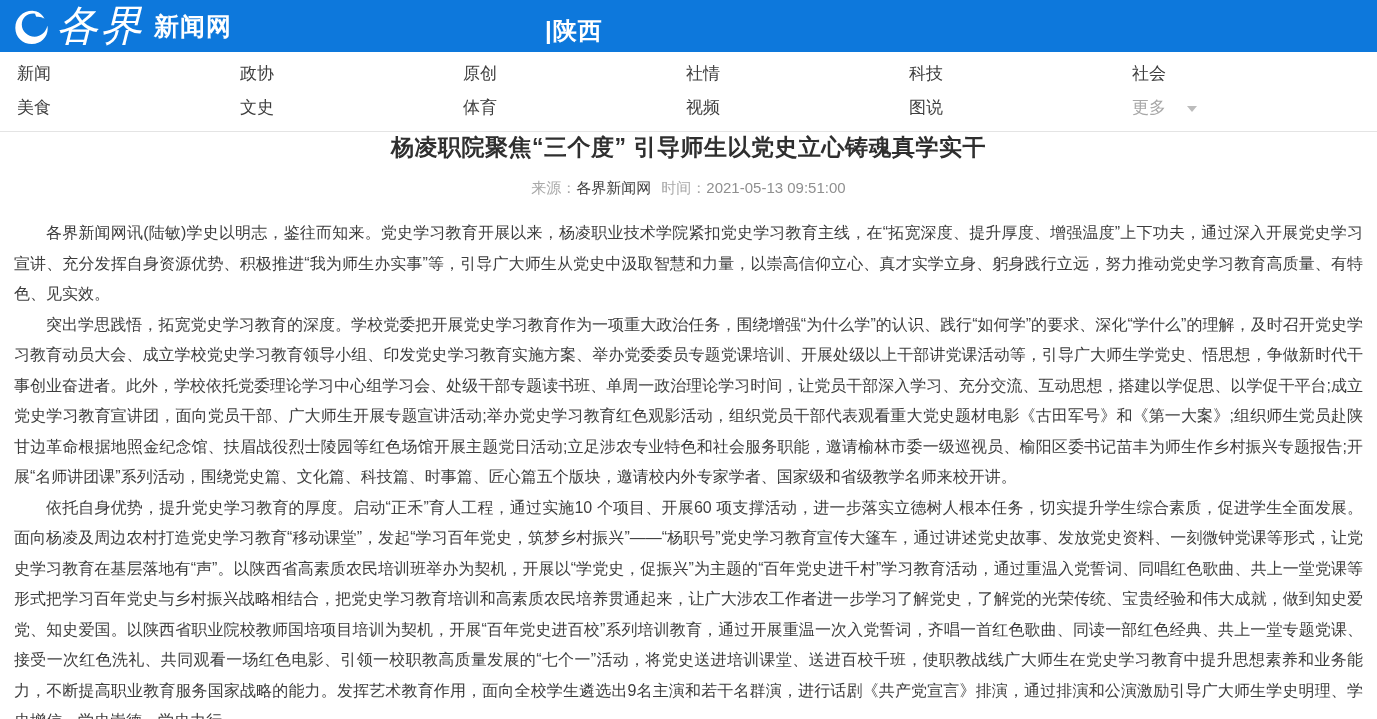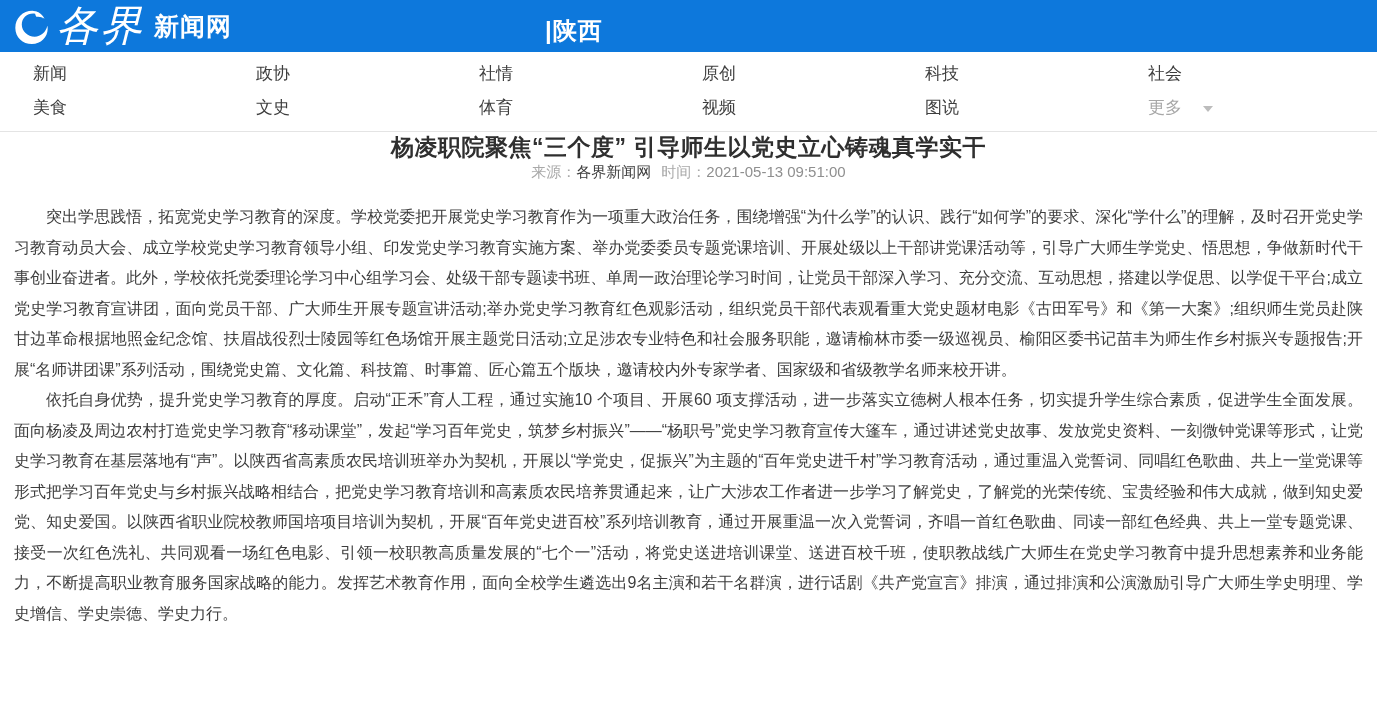--- a/index.html
+++ b/index.html
@@ -14,31 +14,31 @@
   .brand-calli { font-family: "Liberation Serif", serif; font-style: italic;
     font-weight: normal; font-size: 42px; margin-left: 6px; letter-spacing: 2px; }
   .brand-name { font-size: 25px; font-weight: bold; margin-left: 10px; letter-spacing: 1px; }
   .region-tag { position: absolute; left: 545px; top: 15px; font-size: 24px;
     font-weight: bold; letter-spacing: 1px; }
 
   
   .nav { background: #fff; border-bottom: 1px solid #e4e4e4; padding: 9px 0 11px 0; }
   .nav-grid { display: grid; grid-template-columns: repeat(6, 223px); row-gap: 9px; }
   .nav-item { padding-left: 17px; font-size: 17px; color: #3e3e3e; cursor: pointer;
-    line-height: 25px; white-space: nowrap; margin-left: 16px; }
+    line-height: 25px; white-space: nowrap; }
   .nav-item.muted { color: #a7a7a7; display: flex; align-items: center; gap: 21px; }
   .chevron-down { width: 0; height: 0; border-left: 5px solid transparent;
     border-right: 5px solid transparent; border-top: 6px solid #bcbcbc;
     display: inline-block; margin-top: 3px; }
 
   
   .article { padding: 0 14px; }
   .article-title { margin-top: 0; text-align: center; font-size: 23px;
     font-weight: bold; color: #2f2f2f; letter-spacing: 0.5px; }
-  .article-meta { text-align: center; font-size: 15px; color: #a9a9a9; }
+  .article-meta { margin-top: 16px; text-align: center; font-size: 15px; color: #a9a9a9; }
   .article-meta .source-name { color: #3f3f3f; margin-right: 10px; }
   .article-meta .time-value { color: #8f8f8f; }
   .article-body { margin-top: 20px; font-size: 16px; line-height: 30.5px;
     color: #3d3d3d; text-align: justify; }
   .article-body p { text-indent: 2em; margin: 0; }
 </style>
 </head>
 <body>
 
 <div class="topbar">
@@ -52,22 +52,22 @@
     <span class="brand-calli">各界</span>
     <span class="brand-name">新闻网</span>
   </div>
   <span class="region-tag">|陕西</span>
 </div>
 
 <div class="nav">
   <div class="nav-grid">
     <div class="nav-item">新闻</div>
     <div class="nav-item">政协</div>
+    <div class="nav-item">原创</div>
     <div class="nav-item">社情</div>
-    <div class="nav-item">原创</div>
     <div class="nav-item">科技</div>
     <div class="nav-item">社会</div>
 
     <div class="nav-item">美食</div>
     <div class="nav-item">文史</div>
     <div class="nav-item">体育</div>
     <div class="nav-item">视频</div>
     <div class="nav-item">图说</div>
     <div class="nav-item muted">
       <span>更多</span>
@@ -77,16 +77,17 @@
 </div>
 
 <div class="article">
   <h1 class="article-title">杨凌职院聚焦“三个度” 引导师生以党史立心铸魂真学实干</h1>
 
   <div class="article-meta">
     <span>来源：</span><span class="source-name">各界新闻网</span><span>时间：</span><span class="time-value">2021-05-13 09:51:00</span>
   </div>
 
   <div class="article-body">
+    <p>各界新闻网讯(陆敏)学史以明志，鉴往而知来。党史学习教育开展以来，杨凌职业技术学院紧扣党史学习教育主线，在“拓宽深度、提升厚度、增强温度”上下功夫，通过深入开展党史学习宣讲、充分发挥自身资源优势、积极推进“我为师生办实事”等，引导广大师生从党史中汲取智慧和力量，以崇高信仰立心、真才实学立身、躬身践行立远，努力推动党史学习教育高质量、有特色、见实效。</p>
     <p>突出学思践悟，拓宽党史学习教育的深度。学校党委把开展党史学习教育作为一项重大政治任务，围绕增强“为什么学”的认识、践行“如何学”的要求、深化“学什么”的理解，及时召开党史学习教育动员大会、成立学校党史学习教育领导小组、印发党史学习教育实施方案、举办党委委员专题党课培训、开展处级以上干部讲党课活动等，引导广大师生学党史、悟思想，争做新时代干事创业奋进者。此外，学校依托党委理论学习中心组学习会、处级干部专题读书班、单周一政治理论学习时间，让党员干部深入学习、充分交流、互动思想，搭建以学促思、以学促干平台;成立党史学习教育宣讲团，面向党员干部、广大师生开展专题宣讲活动;举办党史学习教育红色观影活动，组织党员干部代表观看重大党史题材电影《古田军号》和《第一大案》;组织师生党员赴陕甘边革命根据地照金纪念馆、扶眉战役烈士陵园等红色场馆开展主题党日活动;立足涉农专业特色和社会服务职能，邀请榆林市委一级巡视员、榆阳区委书记苗丰为师生作乡村振兴专题报告;开展“名师讲团课”系列活动，围绕党史篇、文化篇、科技篇、时事篇、匠心篇五个版块，邀请校内外专家学者、国家级和省级教学名师来校开讲。</p>
     <p>依托自身优势，提升党史学习教育的厚度。启动“正禾”育人工程，通过实施10 个项目、开展60 项支撑活动，进一步落实立德树人根本任务，切实提升学生综合素质，促进学生全面发展。面向杨凌及周边农村打造党史学习教育“移动课堂”，发起“学习百年党史，筑梦乡村振兴”——“杨职号”党史学习教育宣传大篷车，通过讲述党史故事、发放党史资料、一刻微钟党课等形式，让党史学习教育在基层落地有“声”。以陕西省高素质农民培训班举办为契机，开展以“学党史，促振兴”为主题的“百年党史进千村”学习教育活动，通过重温入党誓词、同唱红色歌曲、共上一堂党课等形式把学习百年党史与乡村振兴战略相结合，把党史学习教育培训和高素质农民培养贯通起来，让广大涉农工作者进一步学习了解党史，了解党的光荣传统、宝贵经验和伟大成就，做到知史爱党、知史爱国。以陕西省职业院校教师国培项目培训为契机，开展“百年党史进百校”系列培训教育，通过开展重温一次入党誓词，齐唱一首红色歌曲、同读一部红色经典、共上一堂专题党课、接受一次红色洗礼、共同观看一场红色电影、引领一校职教高质量发展的“七个一”活动，将党史送进培训课堂、送进百校千班，使职教战线广大师生在党史学习教育中提升思想素养和业务能力，不断提高职业教育服务国家战略的能力。发挥艺术教育作用，面向全校学生遴选出9名主演和若干名群演，进行话剧《共产党宣言》排演，通过排演和公演激励引导广大师生学史明理、学史增信、学史崇德、学史力行。</p>
   </div>
 </div>
 
 </body></html>

